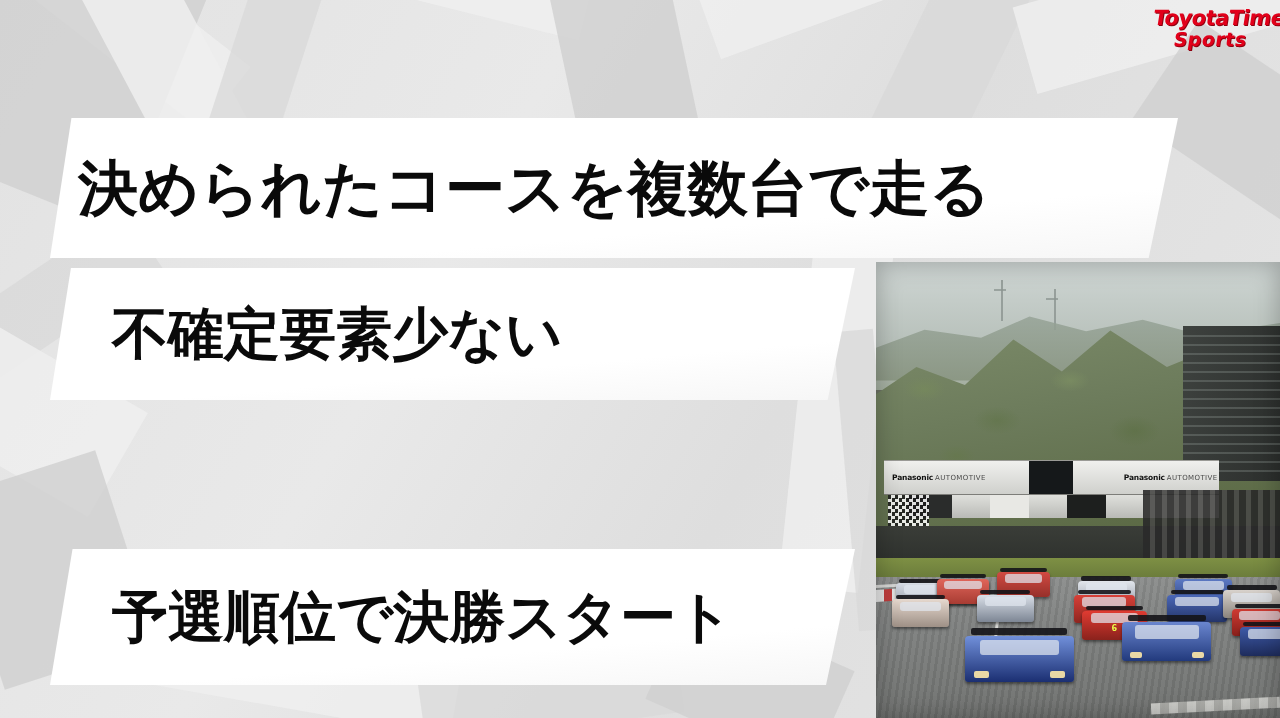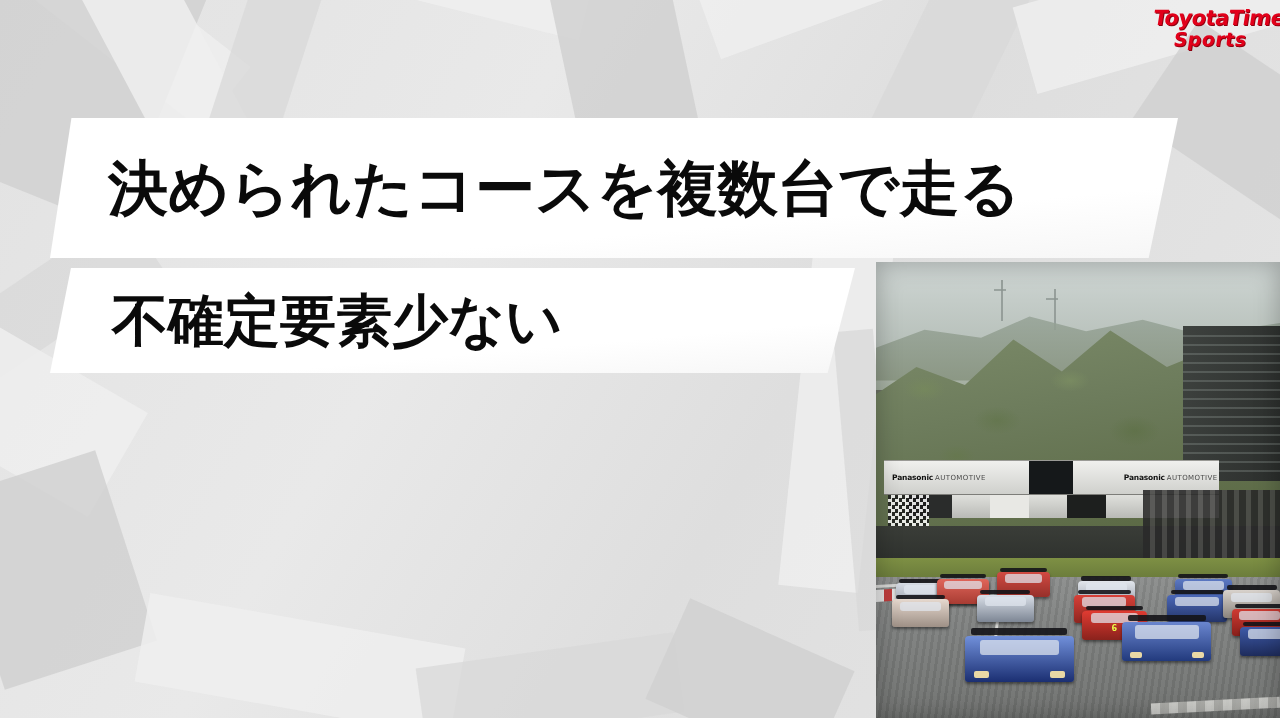--- a/index.html
+++ b/index.html
@@ -93,24 +93,24 @@
     white-space: nowrap;
     line-height: 1;
   }
 
   
   #banner-1 {
     left: 50px;  top: 118px;  width: 1128px;  height: 140px;
     clip-path: polygon(1.9% 0%, 100% 0%, 97.4% 100%, 0% 100%);
     padding-left: 0;
   }
-  #banner-1 .banner-text { font-size: 60px; margin-left: 58px; }
+  #banner-1 .banner-text { font-size: 60px; margin-left: 28px; }
 
   #banner-2 {
-    left: 50px;  top: 268px;  width: 805px;  height: 105px;
+    left: 50px;  top: 268px;  width: 805px;  height: 132px;
     clip-path: polygon(2.6% 0%, 100% 0%, 96.6% 100%, 0% 100%);
   }
   #banner-2 .banner-text { font-size: 56px; margin-left: 62px; }
 
   #banner-3 {
     left: 50px;  top: 406px;  width: 805px;  height: 133px;
     clip-path: polygon(2.7% 0%, 100% 0%, 96.5% 100%, 0% 100%);
   }
   #banner-3 .banner-text { font-size: 56px; margin-left: 62px; }
 
@@ -374,20 +374,23 @@
 
   <div class="banner" id="banner-1">
     <span class="banner-text">決められたコースを複数台で走る</span>
   </div>
 
   <div class="banner" id="banner-2">
     <span class="banner-text">不確定要素少ない</span>
   </div>
 
 
+  <div class="banner" id="banner-4">
+    <span class="banner-text">予選順位で決勝スタート</span>
+  </div>
 
   <div class="photo">
     <div class="ph ph-sky"></div>
     <div class="ph pylon a"></div>
     <div class="ph pylon b"></div>
     <div class="pylon-x" style="left:29.2%; top:6%;"></div>
     <div class="pylon-x" style="left:42.2%; top:8%;"></div>
     <div class="ph ph-ridge-far"></div>
     <div class="ph ph-hill"></div>
     <div class="ph ph-hill-tex"></div>

